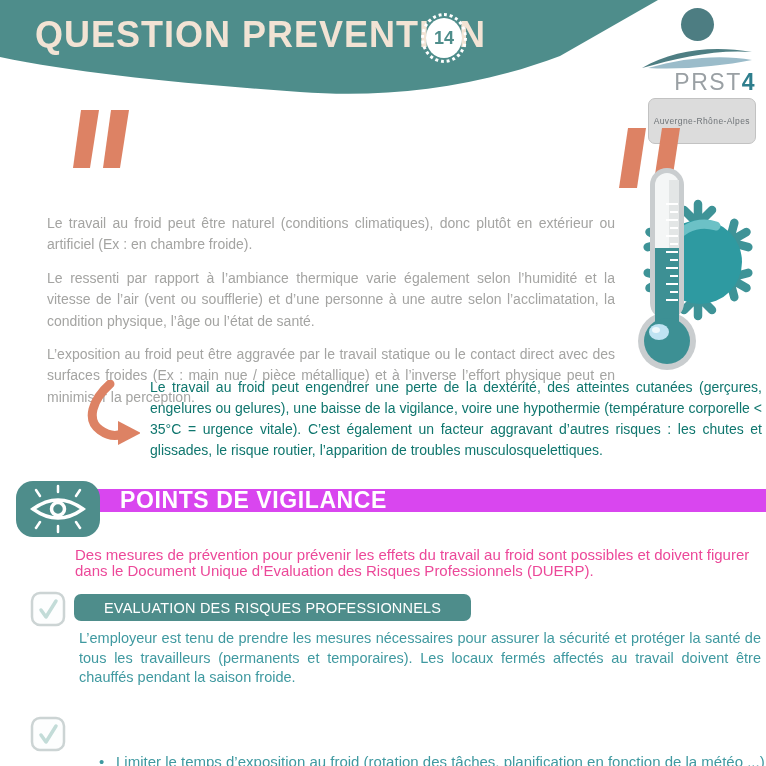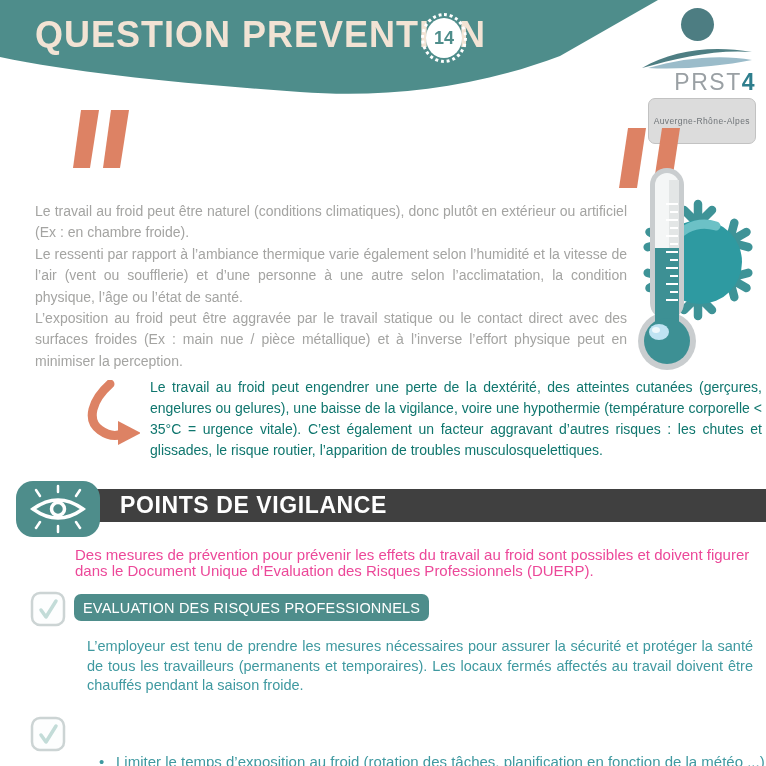--- a/index.html
+++ b/index.html
@@ -27,48 +27,48 @@
   
   .quote-open{position:absolute;left:73px;top:110px;}
   .quote-close{position:absolute;left:617px;top:128px;}
   .question-title{position:absolute;left:123px;top:114px;width:490px;text-align:center;
                   font-size:19px;font-weight:700;color:#2e7d8d;line-height:25.5px;letter-spacing:0.3px;}
   .question-title span{display:block;}
 
   
   .intro{position:absolute;left:35px;top:201px;width:592px;font-size:14px;color:#a4a4a2;
          line-height:21.4px;text-align:justify;}
-  .intro p{margin:0;}
+  .intro p{margin:12px;}
 
   .illustration{position:absolute;right:2px;top:160px;}
 
   
   .arrow-icon{position:absolute;left:84px;top:380px;}
   .warning{position:absolute;left:150px;top:377px;width:612px;font-size:14px;color:#0f766e;
            line-height:21px;text-align:justify;}
 
   
-  .vigilance-band{position:absolute;left:62px;top:489px;right:0;height:33px;background:#404040;
+  .vigilance-band{position:absolute;left:62px;top:489px;right:0;height:23px;background:#d946ef;
                   border-radius:20px 0 0 20px;display:flex;align-items:center;padding-left:58px;box-sizing:border-box;}
   .vigilance-band span{font-size:23px;font-weight:700;color:#fff;letter-spacing:0.6px;}
   .eye-badge{position:absolute;left:16px;top:481px;width:84px;height:56px;background:#4e8d8b;
              border-radius:17px;display:flex;align-items:center;justify-content:center;}
 
   .vigilance-intro{position:absolute;left:75px;top:547px;width:690px;font-size:15px;
                    color:#ec4899;line-height:16px;}
 
   
   .check{position:absolute;left:30px;width:36px;height:36px;}
   .check1{top:591px;} .check2{top:716px;}
   .pill{position:absolute;left:74px;height:27px;background:#4e8d8b;border-radius:7px;color:#fff;
-        display:flex;align-items:center;padding:0 9px;font-size:14.5px;letter-spacing:0.2px;white-space:nowrap;}
+        display:flex;align-items:center;padding:0 30px;font-size:14.5px;letter-spacing:0.2px;white-space:nowrap;}
   .pill1{top:594px;} .pill2{top:721px;}
   .section-body{position:absolute;left:75px;top:625px;width:690px;font-size:14.5px;color:#3f99a0;
                 line-height:19.5px;text-align:justify;}
-  .section-body p{margin:12px;}
+  .section-body p{margin:4px;}
   .bullet-item{position:absolute;left:99px;top:752px;width:660px;font-size:15px;color:#3f99a0;
                line-height:20px;padding-left:17px;}
   .bullet-item::before{content:"•";position:absolute;left:0;top:0;}
 </style>
 </head>
 <body>
 
 <div class="page">
 
   <svg class="ribbon" width="766" height="110" viewBox="0 0 766 110">

